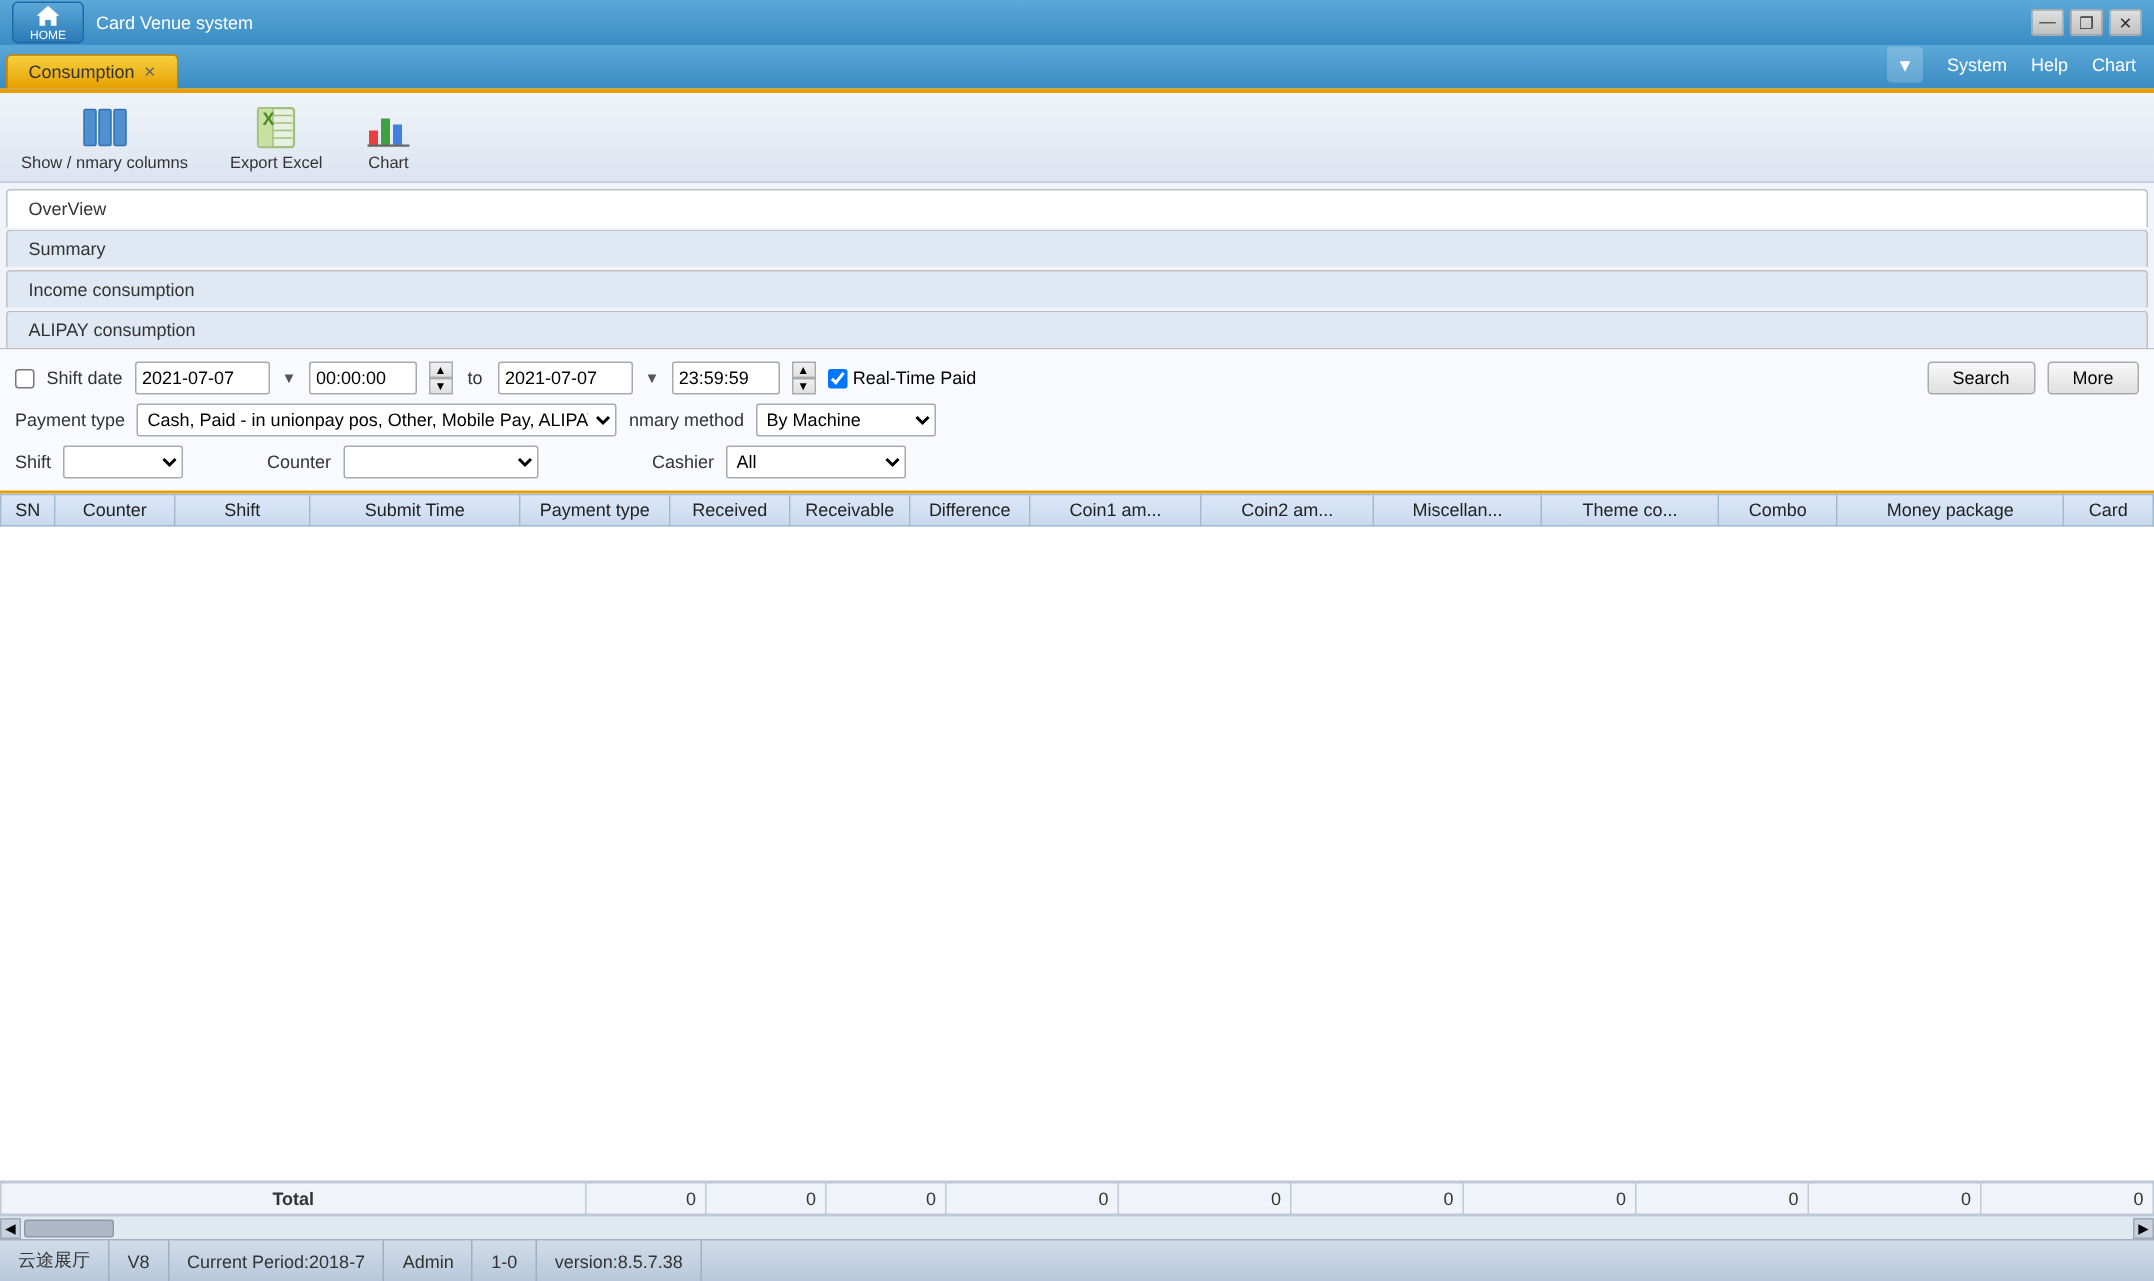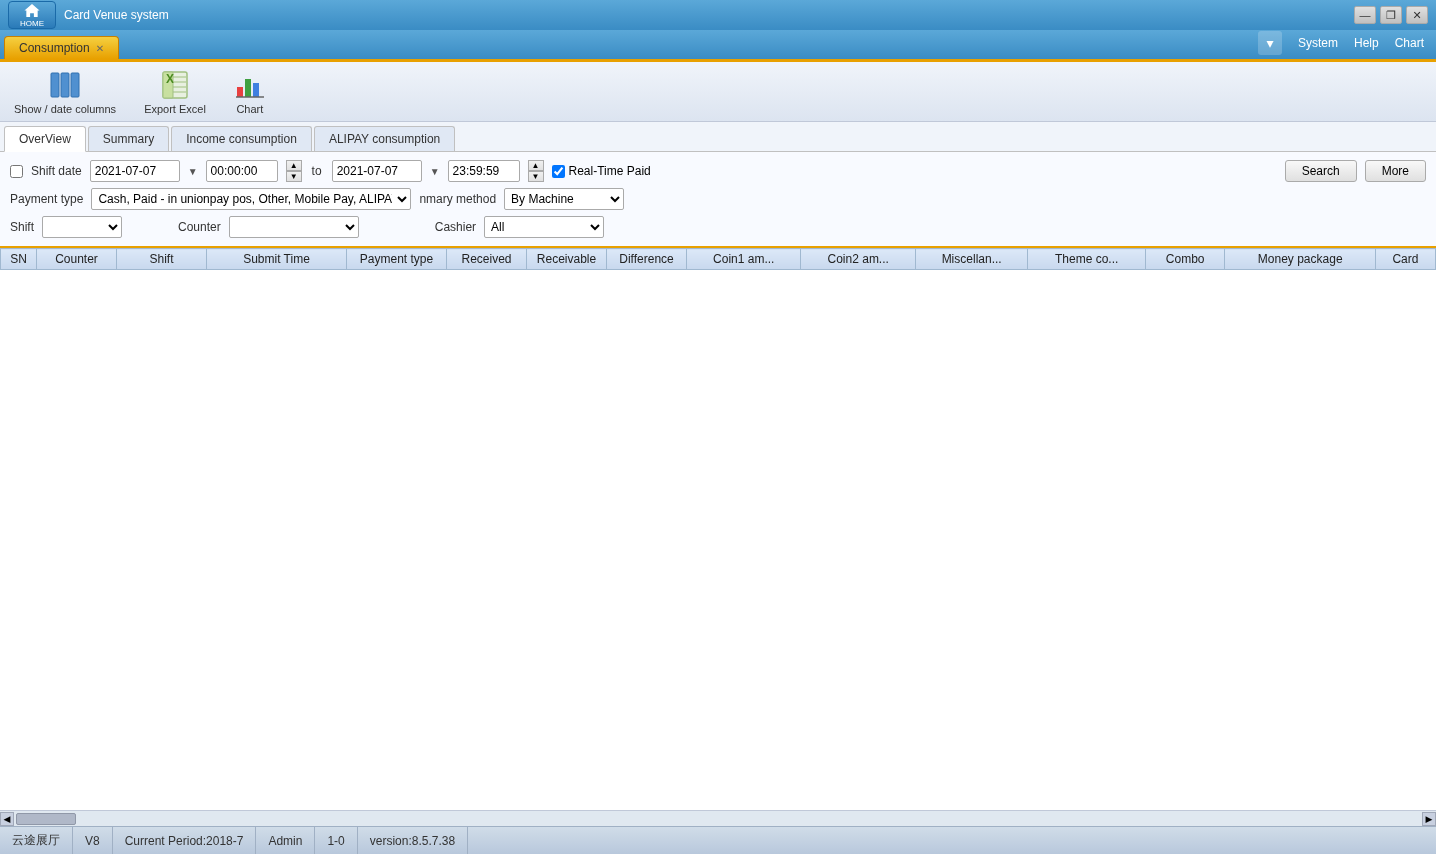--- a/index.html
+++ b/index.html
@@ -84,20 +84,21 @@
     
     .content { background: white; flex: 1; display: flex; flex-direction: column; }
 
     
     .inner-tabs {
       display: flex;
       border-bottom: 1px solid #c0c0c0;
       background: #f0f4fa;
       padding: 4px 4px 0 4px;
       gap: 2px;
+      flex-direction: column;
     }
     .inner-tab {
       padding: 5px 14px;
       border: 1px solid #c0c0c0;
       border-bottom: none;
       border-radius: 3px 3px 0 0;
       cursor: pointer;
       background: #e0e8f4;
       color: #333;
       font-size: 12px;
@@ -283,21 +284,21 @@
 <div class="toolbar">
 
   <div class="toolbar-item">
     <div class="toolbar-icon">
       <svg width="32" height="32" viewBox="0 0 32 32">
         <rect x="2" y="4" width="8" height="24" rx="1" fill="#5090d0" stroke="#3070b0" stroke-width="1"></rect>
         <rect x="12" y="4" width="8" height="24" rx="1" fill="#5090d0" stroke="#3070b0" stroke-width="1"></rect>
         <rect x="22" y="4" width="8" height="24" rx="1" fill="#5090d0" stroke="#3070b0" stroke-width="1"></rect>
       </svg>
     </div>
-    <span class="toolbar-label">Show / date columns</span>
+    <span class="toolbar-label">Show / nmary columns</span>
   </div>
 
   <div class="toolbar-item">
     <div class="toolbar-icon">
       <svg width="32" height="32" viewBox="0 0 32 32">
         <rect x="4" y="3" width="24" height="26" rx="2" fill="#e8f0e0" stroke="#a0c080" stroke-width="1.5"></rect>
         <rect x="4" y="3" width="10" height="26" rx="1" fill="#c8e0a0" stroke="#a0c080" stroke-width="1"></rect>
         <text x="7" y="14" font-size="6" fill="#4a8a20" font-weight="bold">X</text>
         <line x1="14" y1="8" x2="27" y2="8" stroke="#a0c080" stroke-width="1"></line>
         <line x1="14" y1="13" x2="27" y2="13" stroke="#a0c080" stroke-width="1"></line>
@@ -418,20 +419,39 @@
           <th>Money package</th>
           <th>Card</th>
         </tr>
       </thead>
       <tbody id="table-body">
         
       </tbody>
     </table>
   </div>
 
+  <div style="border-top:1px solid #c0c8d8;background:#f0f4fa;">
+    <table class="total-table">
+      <tbody>
+          <tr>
+        <td style="width:390px;text-align:center;font-weight:bold;">Total</td>
+        <td style="width:80px;">0</td>
+        <td style="width:80px;">0</td>
+        <td style="width:80px;">0</td>
+        <td>0</td>
+        <td>0</td>
+        <td>0</td>
+        <td>0</td>
+        <td>0</td>
+        <td>0</td>
+        <td>0</td>
+      </tr>
+    </tbody>
+      </table>
+  </div>
 
   <div class="scrollbar-bottom">
     <div class="scroll-arrow">◀</div>
     <div style="flex:1;height:12px;background:#e0e8f0;position:relative;">
       <div class="scroll-thumb"></div>
     </div>
     <div class="scroll-arrow">▶</div>
   </div>
 </div>
 

